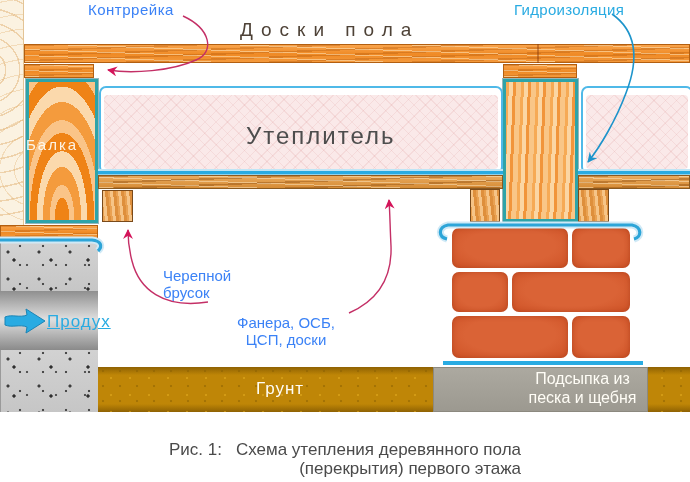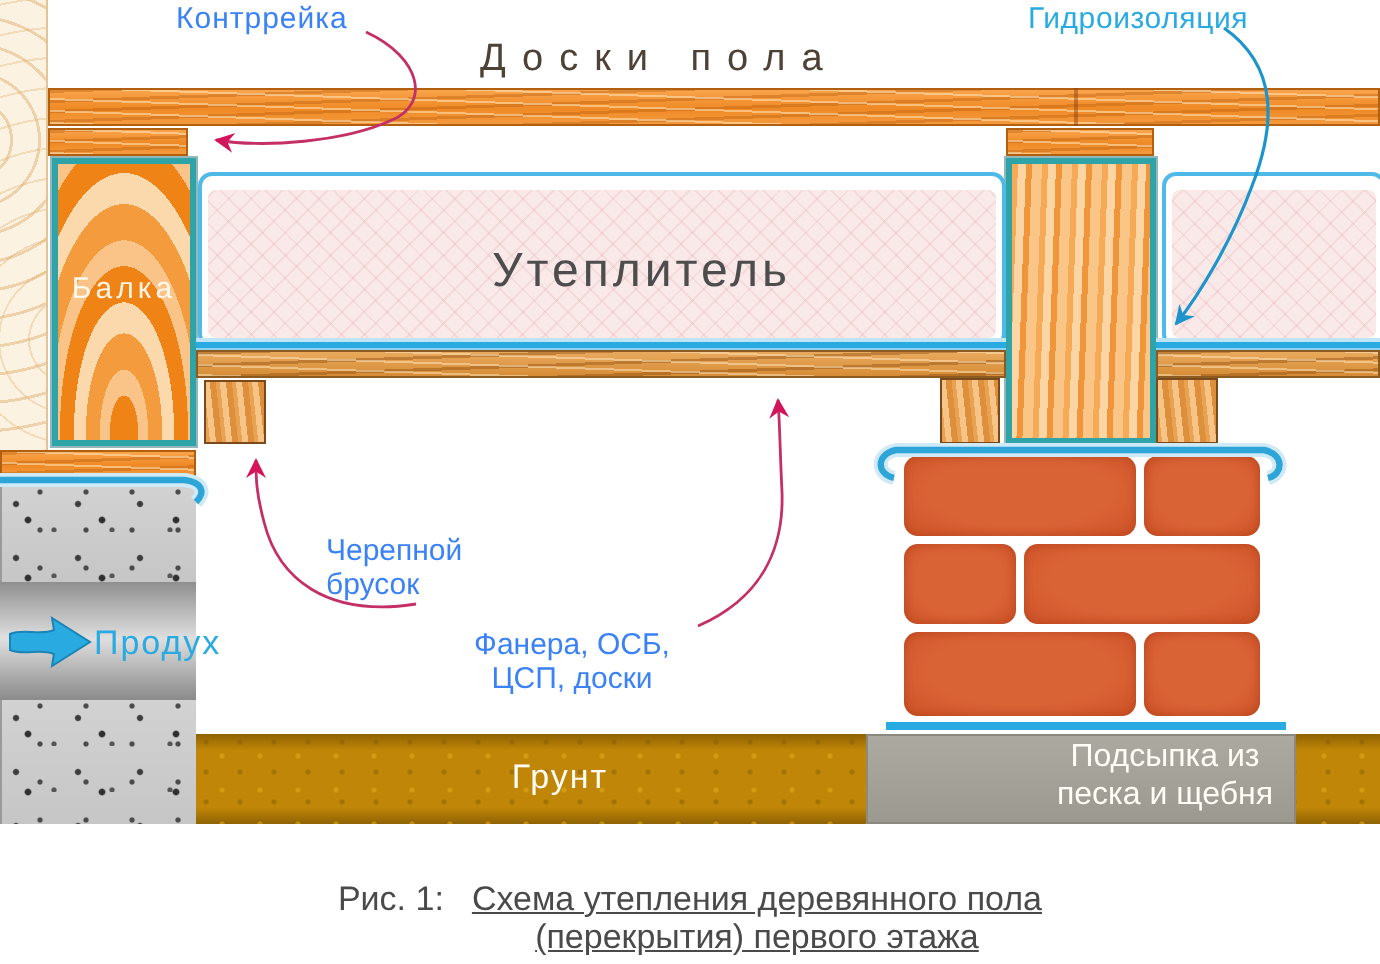--- a/index.html
+++ b/index.html
@@ -195,44 +195,44 @@
 
     <path d="M5,317 C12,314 20,318 27,315 L26,309 L45,321 L26,333 L27,327 C20,324 12,328 5,325 Z" fill="#29ABE2" stroke="#1B84B5" stroke-width="1"></path>
   </svg>
 
   <div class="lbl pink" style="left:88px;top:1px;font-size:15px;letter-spacing:0.5px;">Контррейка</div>
 
   <div class="lbl" style="left:240px;top:19px;font-size:19px;letter-spacing:0.42em;color:#4E4237;">Доски пола</div>
 
   <div class="lbl cyan" style="left:483px;top:1px;font-size:15px;letter-spacing:0.3px;margin-left:31px;">Гидроизоляция</div>
 
-  <div class="lbl white" style="left:26px;top:136px;width:72px;text-align:center;font-size:15px;letter-spacing:2px;opacity:0.92;">Балка</div>
+  <div class="lbl white" style="left:26px;top:136px;width:72px;font-size:15px;letter-spacing:2px;opacity:0.92;">Балка</div>
 
   <div class="lbl dark" style="left:246px;top:122px;font-size:24px;letter-spacing:2px;">Утеплитель</div>
 
   <div class="lbl pink" style="left:163px;top:267px;font-size:15px;line-height:17px;">
     <span>Черепной</span><br>
     <span>брусок</span>
   </div>
 
   <div class="lbl pink" style="left:220px;top:314px;width:132px;text-align:center;font-size:15px;line-height:17px;">
     <span>Фанера, ОСБ,</span><br>
     <span>ЦСП, доски</span>
   </div>
 
-  <div class="lbl cyan" style="left:47px;top:312px;font-size:17px;letter-spacing:1px;">Продух</div>
+  <div class="lbl cyan" style="left:47px;top:312px;font-size:17px;letter-spacing:1px;text-decoration:underline;">Продух</div>
 
   <div class="lbl white" style="left:98px;top:379px;width:364px;text-align:center;font-size:17px;letter-spacing:1px;">Грунт</div>
 
   <div class="lbl white" style="left:433px;top:369px;width:215px;text-align:center;font-size:16px;line-height:19px;padding-left:42px;">
     <span>Подсыпка из</span><br>
     <span>песка и щебня</span>
   </div>
 
   <div class="caption">
     <span>Рис. 1:</span>
-    <span style="text-align:center;text-decoration:underline;">
+    <span style="text-align:right;">
       <span>Схема утепления деревянного пола</span><br>
       <span>(перекрытия) первого этажа</span>
     </span>
   </div>
 
 </div>
 
 </body></html>

